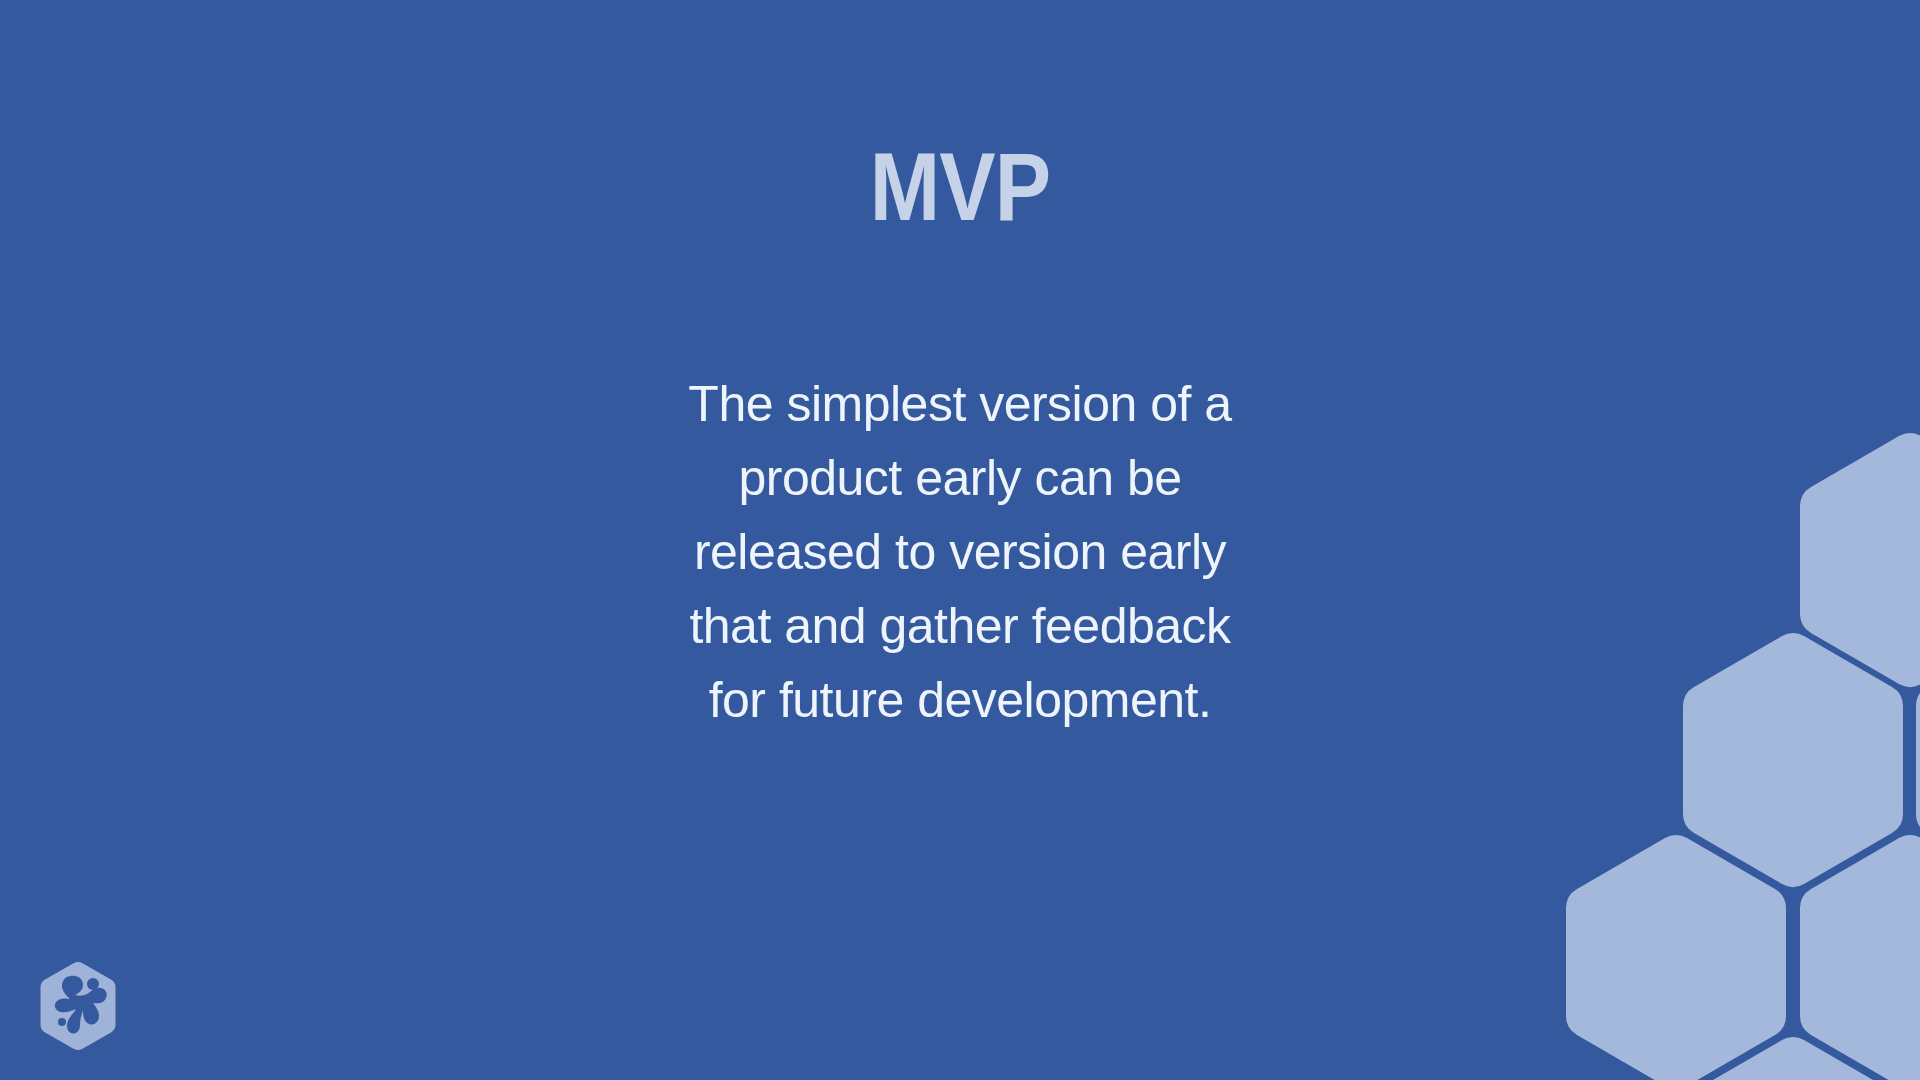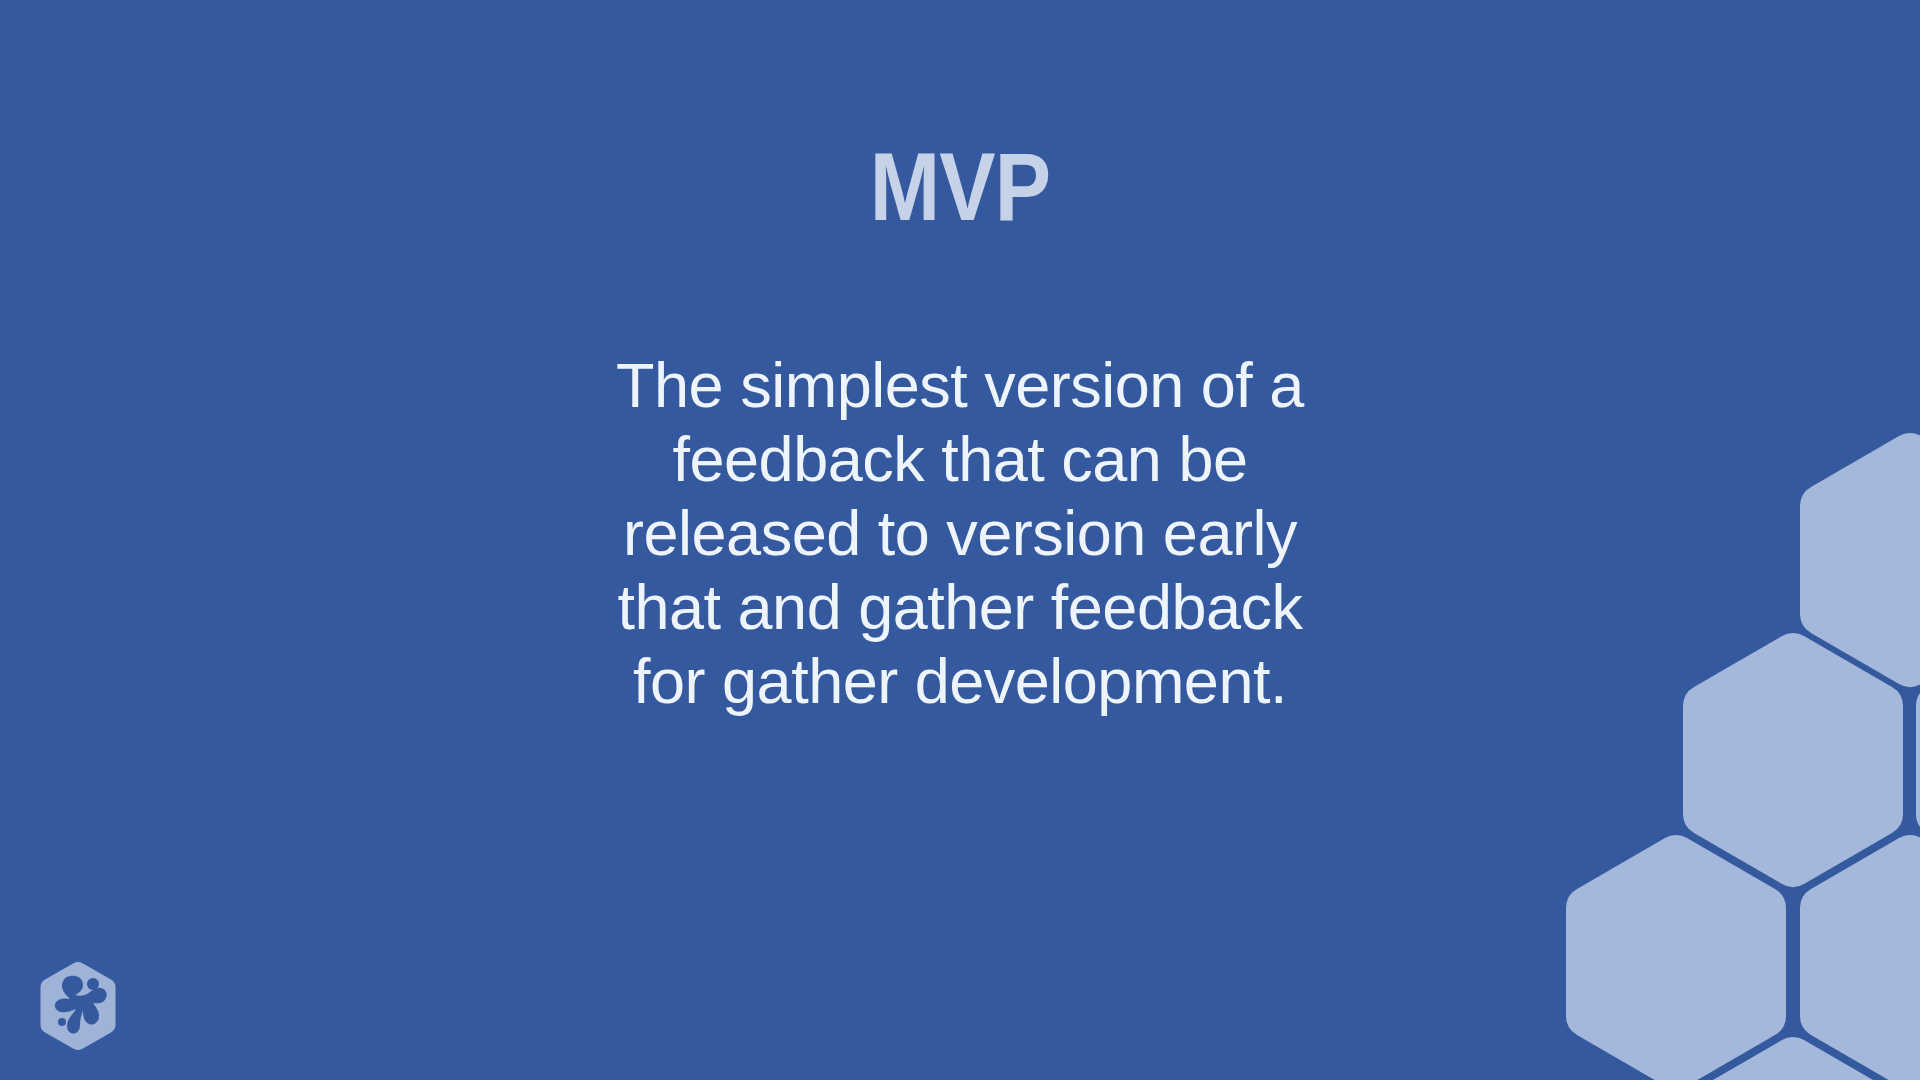--- a/index.html
+++ b/index.html
@@ -65,27 +65,27 @@
     line-height: 96px;
     letter-spacing: -1px;
     color: #C5D2E8;
     transform: scaleX(0.88);
     transform-origin: center top;
     white-space: nowrap;
   }
 
   #body-text {
     position: absolute;
-    top: 348px;
+    top: 367px;
     left: 360px;
     width: 1200px;
     text-align: center;
     font-family: "Liberation Sans", sans-serif;
     font-weight: 400;
-    font-size: 63px;
+    font-size: 50px;
     line-height: 74px;
     letter-spacing: -0.5px;
     color: #EEF4FB;
   }
   #body-text .ln { display: block; }
 
   
   #brand-logo {
     position: absolute;
     left: 38px;
@@ -135,24 +135,24 @@
         <use href="#hexshape" x="806" y="760"></use>
       </g>
     </svg>
   </div>
 
   <div id="content">
     <h1 id="title" style="color: rgb(197, 210, 232);">MVP</h1>
 
     <div id="body-text" style="color: rgb(238, 244, 251);">
       <span class="ln">The simplest version of a</span>
-      <span class="ln">feedback that can be</span>
+      <span class="ln">product early can be</span>
       <span class="ln">released to version early</span>
       <span class="ln">that and gather feedback</span>
-      <span class="ln">for gather development.</span>
+      <span class="ln">for future development.</span>
     </div>
   </div>
 
   <div id="brand-logo">
     <svg viewBox="0 0 80 92" xmlns="http://www.w3.org/2000/svg" aria-hidden="true">
       <g>
 
         <path d="M 40,2
                  A 9,9 0 0 1 44.5,3.2
                  L 73,19.5

